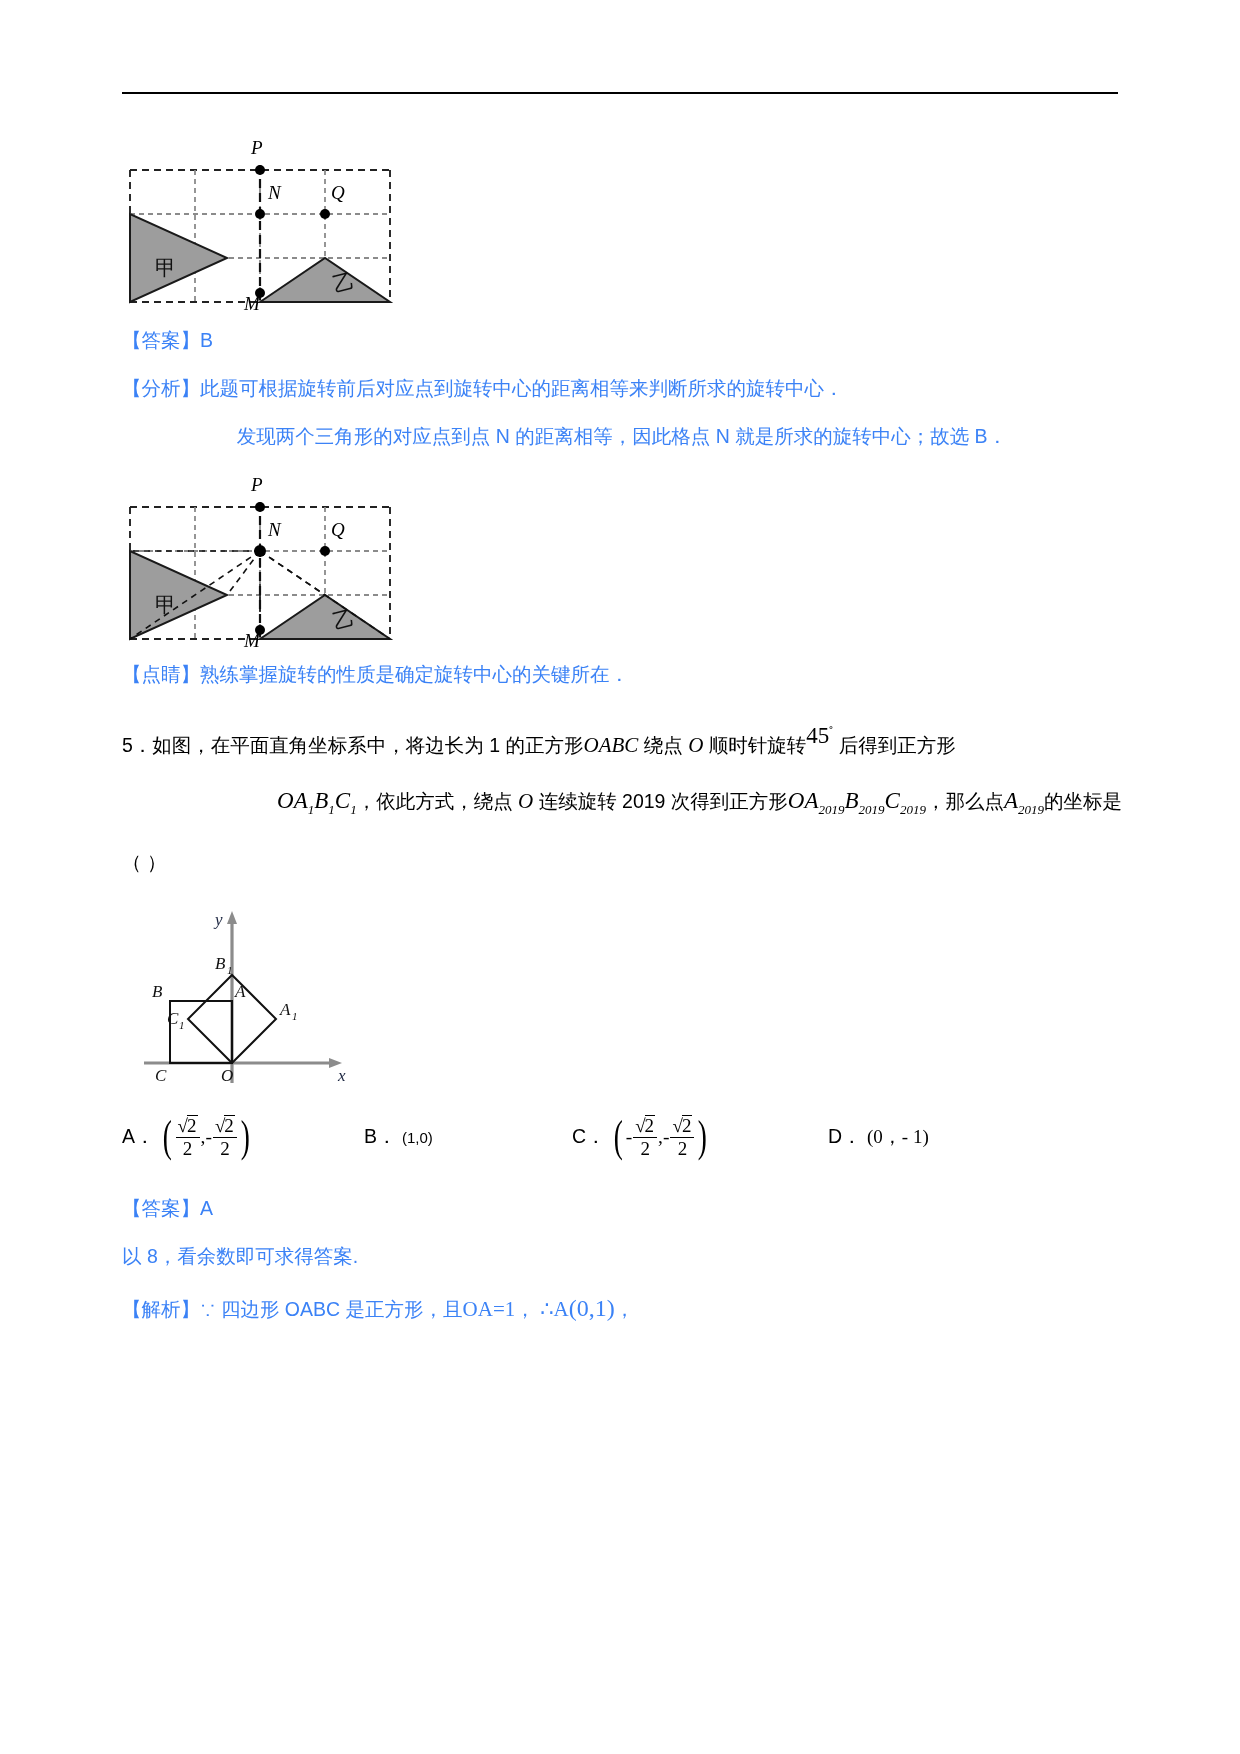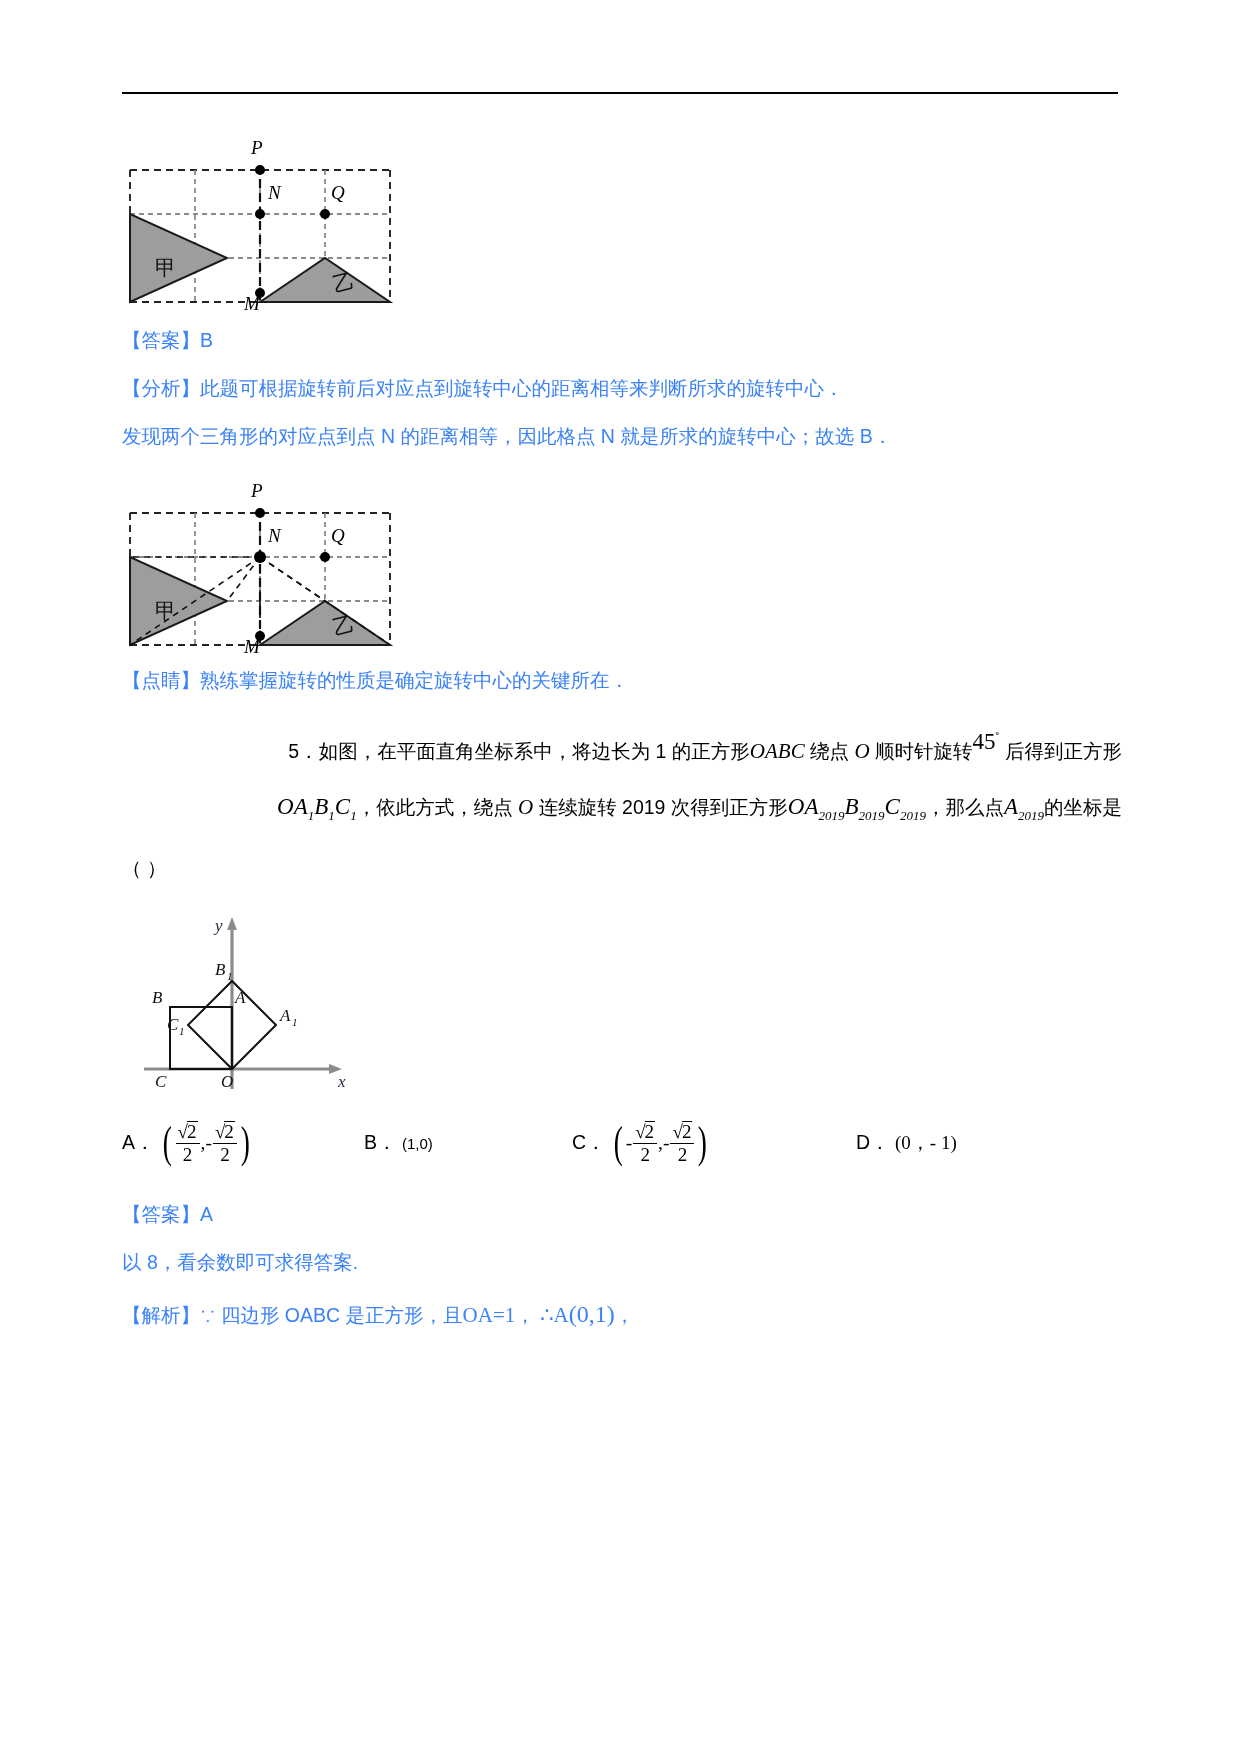--- a/index.html
+++ b/index.html
@@ -176,21 +176,21 @@
       </svg>
     </div>
 
     <div style="margin-top:12px;">
       <div class="red blk-row">
         <span>【答案】</span><span>B</span>
       </div>
       <div class="red blk-row">
         <span>【分析】</span><span>此题可根据旋转前后对应点到旋转中心的距离相等来判断所求的旋转中心．</span>
       </div>
-      <div class="red" style="margin-bottom:22px;">
+      <div class="red" style="margin-bottom:16px;text-align:center;">
         <span>发现两个三角形的对应点到点 N 的距离相等，因此格点 N 就是所求的旋转中心；故选 B．</span>
       </div>
     </div>
 
     <div class="figure-block" style="height:182px; position:relative;">
       <svg width="300" height="182" viewBox="0 0 300 182">
 
         <line x1="8" y1="42" x2="268" y2="42" stroke="#222" stroke-width="1.9" stroke-dasharray="7,5"></line>
         <line x1="8" y1="86" x2="268" y2="86" stroke="#8b8b8b" stroke-width="1.9" stroke-dasharray="5,4"></line>
         <line x1="8" y1="130" x2="268" y2="130" stroke="#8b8b8b" stroke-width="1.9" stroke-dasharray="5,4"></line>
@@ -223,21 +223,21 @@
         <text x="122" y="182" font-family="Liberation Serif, serif" font-style="italic" font-size="19" fill="#000">M</text>
         <text x="33" y="147" font-family="DejaVu Sans, sans-serif" font-size="21" fill="#111">甲</text>
         <text x="213" y="164" font-family="DejaVu Sans, sans-serif" font-size="21" fill="#111" transform="rotate(-14 213 164)">乙</text>
       </svg>
     </div>
 
     <div class="red" style="margin-top:14px; margin-bottom:30px;">
       <span>【点睛】</span><span>熟练掌握旋转的性质是确定旋转中心的关键所在．</span>
     </div>
 
-    <div class="qline" style="margin-bottom:6px;text-align:right;">
+    <div class="qline" style="margin-bottom:6px;">
       <span>5．</span><span>如图，在平面直角坐标系中，将边长为 1 的正方形</span><span class="mi">OABC</span>&nbsp;<span>绕点</span>&nbsp;<span class="mi">O</span>&nbsp;<span>顺时针旋转</span><span class="sup-deg">45</span><span style="font-size:12px;vertical-align:16px;">˚</span>&nbsp;<span>后得到正方形</span>
     </div>
 
     <div class="qline" style="margin-top:26px;text-align:right;">
       <span class="mser"><span>OA</span><span class="sub">1</span><span>B</span><span class="sub">1</span><span>C</span><span class="sub">1</span></span><span>，依此方式，绕点</span>&nbsp;<span class="mi">O</span>&nbsp;<span>连续旋转 2019 次得到正方形</span><span class="mser"><span>OA</span><span class="sub">2019</span><span>B</span><span class="sub">2019</span><span>C</span><span class="sub">2019</span></span><span>，那么点</span><span class="mser"><span>A</span><span class="sub">2019</span></span><span>的坐标是</span>
     </div>
 
     <div class="qline" style="margin-top:22px;">
       <span>（    ）</span>
     </div>
@@ -282,21 +282,21 @@
       <div class="choice" style="left:242px; top:22px;">
         <span class="lbl">B．</span>
         <span style="font-family:Liberation Sans, sans-serif; font-size:15px;">(1,0)</span>
       </div>
 
       <div class="choice" style="left:450px; top:14px;">
         <span class="lbl">C．</span>
         <span class="paren-big">(</span><span class="minus">-</span><span class="frac"><span class="num"><span class="radic">√</span><span class="sqrt">2</span></span><span class="den">2</span></span><span class="minus">,-</span><span class="frac"><span class="num"><span class="radic">√</span><span class="sqrt">2</span></span><span class="den">2</span></span><span class="paren-big">)</span>
       </div>
 
-      <div class="choice" style="left:734px; top:22px;">
+      <div class="choice" style="left:706px; top:22px;">
         <span class="lbl">D．</span>
         <span style="font-family:'Liberation Serif',serif; font-size:19px;">(0，- 1)</span>
       </div>
     </div>
 
     <div style="margin-top:20px;">
       <div class="red blk-row">
         <span>【答案】</span><span>A</span>
       </div>
       <div class="red blk-row">

